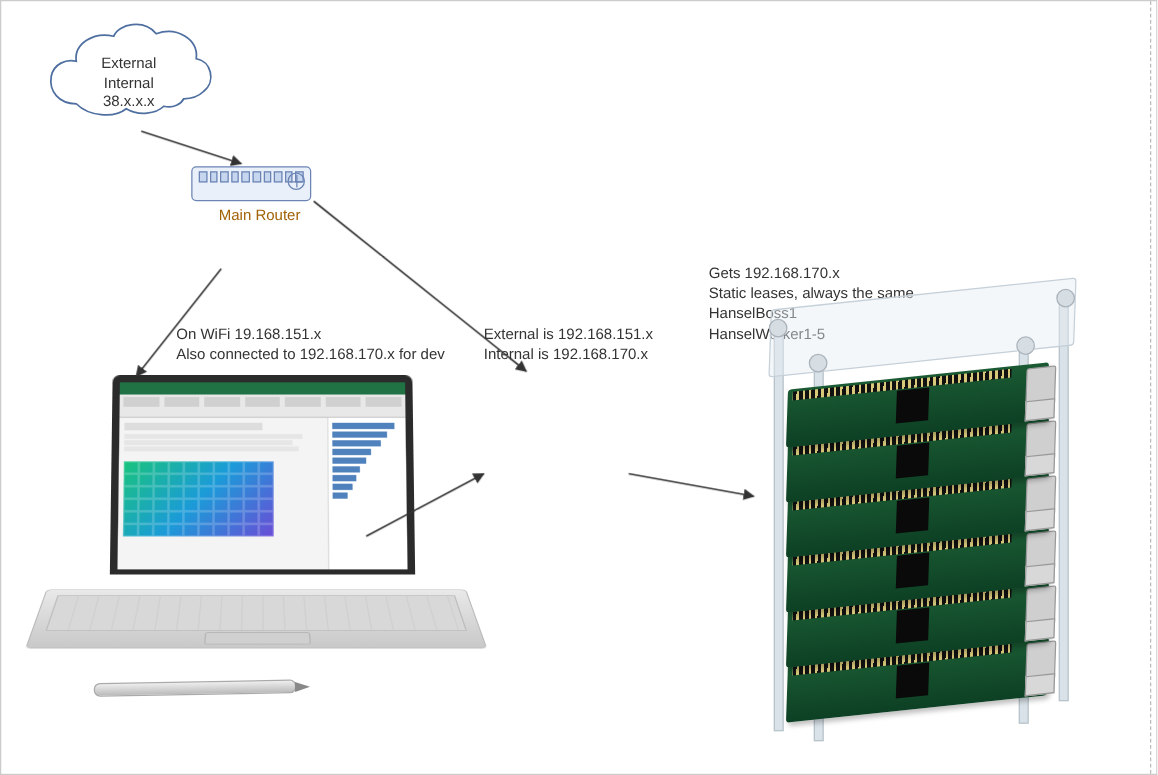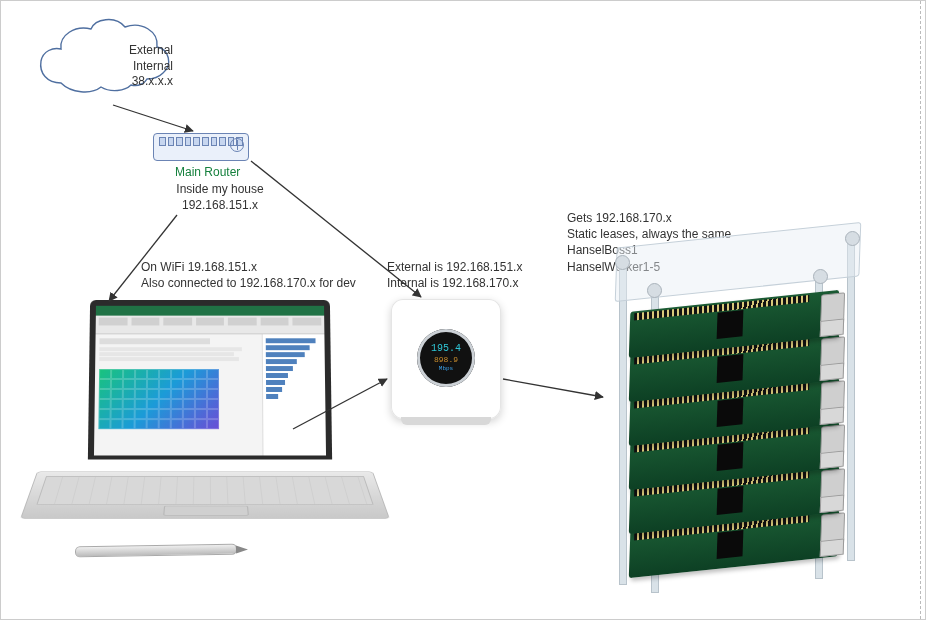--- a/index.html
+++ b/index.html
@@ -27,24 +27,24 @@
     right: 4px;
     top: 0;
     height: 100%;
     border-right: 1px dashed #bbb;
   }
   .label {
     position: absolute;
     line-height: 1.35;
     white-space: pre;
   }
-  .blue { color: #15803d; }
+  .blue { color: #a16207; }
   .cloud {
     position: absolute;
-    text-align: right;
+    text-align: center;
     line-height: 1.3;
   }
   .cloud svg { position: absolute; left: 0; top: 0; }
   .cloud .txt { position: relative; padding-top: 26px; }
 
   .laptop {
     position: absolute;
     width: 370px;
     height: 250px;
   }
@@ -183,24 +183,20 @@
         <i></i>
         <i></i>
         <i></i>
         <i></i>
         <i></i>
         <i></i>
       </div>
     <div class="ant"></div>
   </div>
   <div class="label blue" style="left:174px; top:163px;">Main Router</div>
-  <div class="label" style="left:164px; top:180px; text-align:center; width:110px; white-space:normal;">
-    <div>Inside my house</div>
-    <div>192.168.151.x</div>
-  </div>
 
   <div class="label" style="left:140px; top:258px;">On WiFi 19.168.151.x
 Also connected to 192.168.170.x for dev</div>
 
   <div class="label" style="left:386px; top:258px;">External is 192.168.151.x
 Internal is 192.168.170.x</div>
 
   <div class="label" style="left:566px; top:209px;">Gets 192.168.170.x
 Static leases, always the same
 HanselBoss1
@@ -297,27 +293,20 @@
             <b></b>
             <b></b>
             <b></b>
         </div>
       </div>
     </div>
     <div class="base"></div>
   </div>
   <div class="pen" style="left:74px; top:544px; transform:rotate(-1deg);"></div>
 
-  <div class="ap" style="left:390px; top:298px;">
-    <div class="disc">
-      <div>195.4</div>
-      <div class="sub">898.9</div>
-      <div class="dl">Mbps</div>
-    </div>
-  </div>
 
   <div class="stack" style="left:606px; top:232px;">
     <div class="pillar" style="left:12px;  top:30px; height:320px;"></div>
     <div class="pillar" style="left:240px; top:6px;  height:320px;"></div>
     <div class="pillar" style="left:44px;  top:58px; height:300px;"></div>
     <div class="pillar" style="left:208px; top:44px; height:300px;"></div>
     <div class="board" style="top:288px;">
         <div class="hdr"></div>
         <div class="chip"></div>
         <div class="usb"></div>

